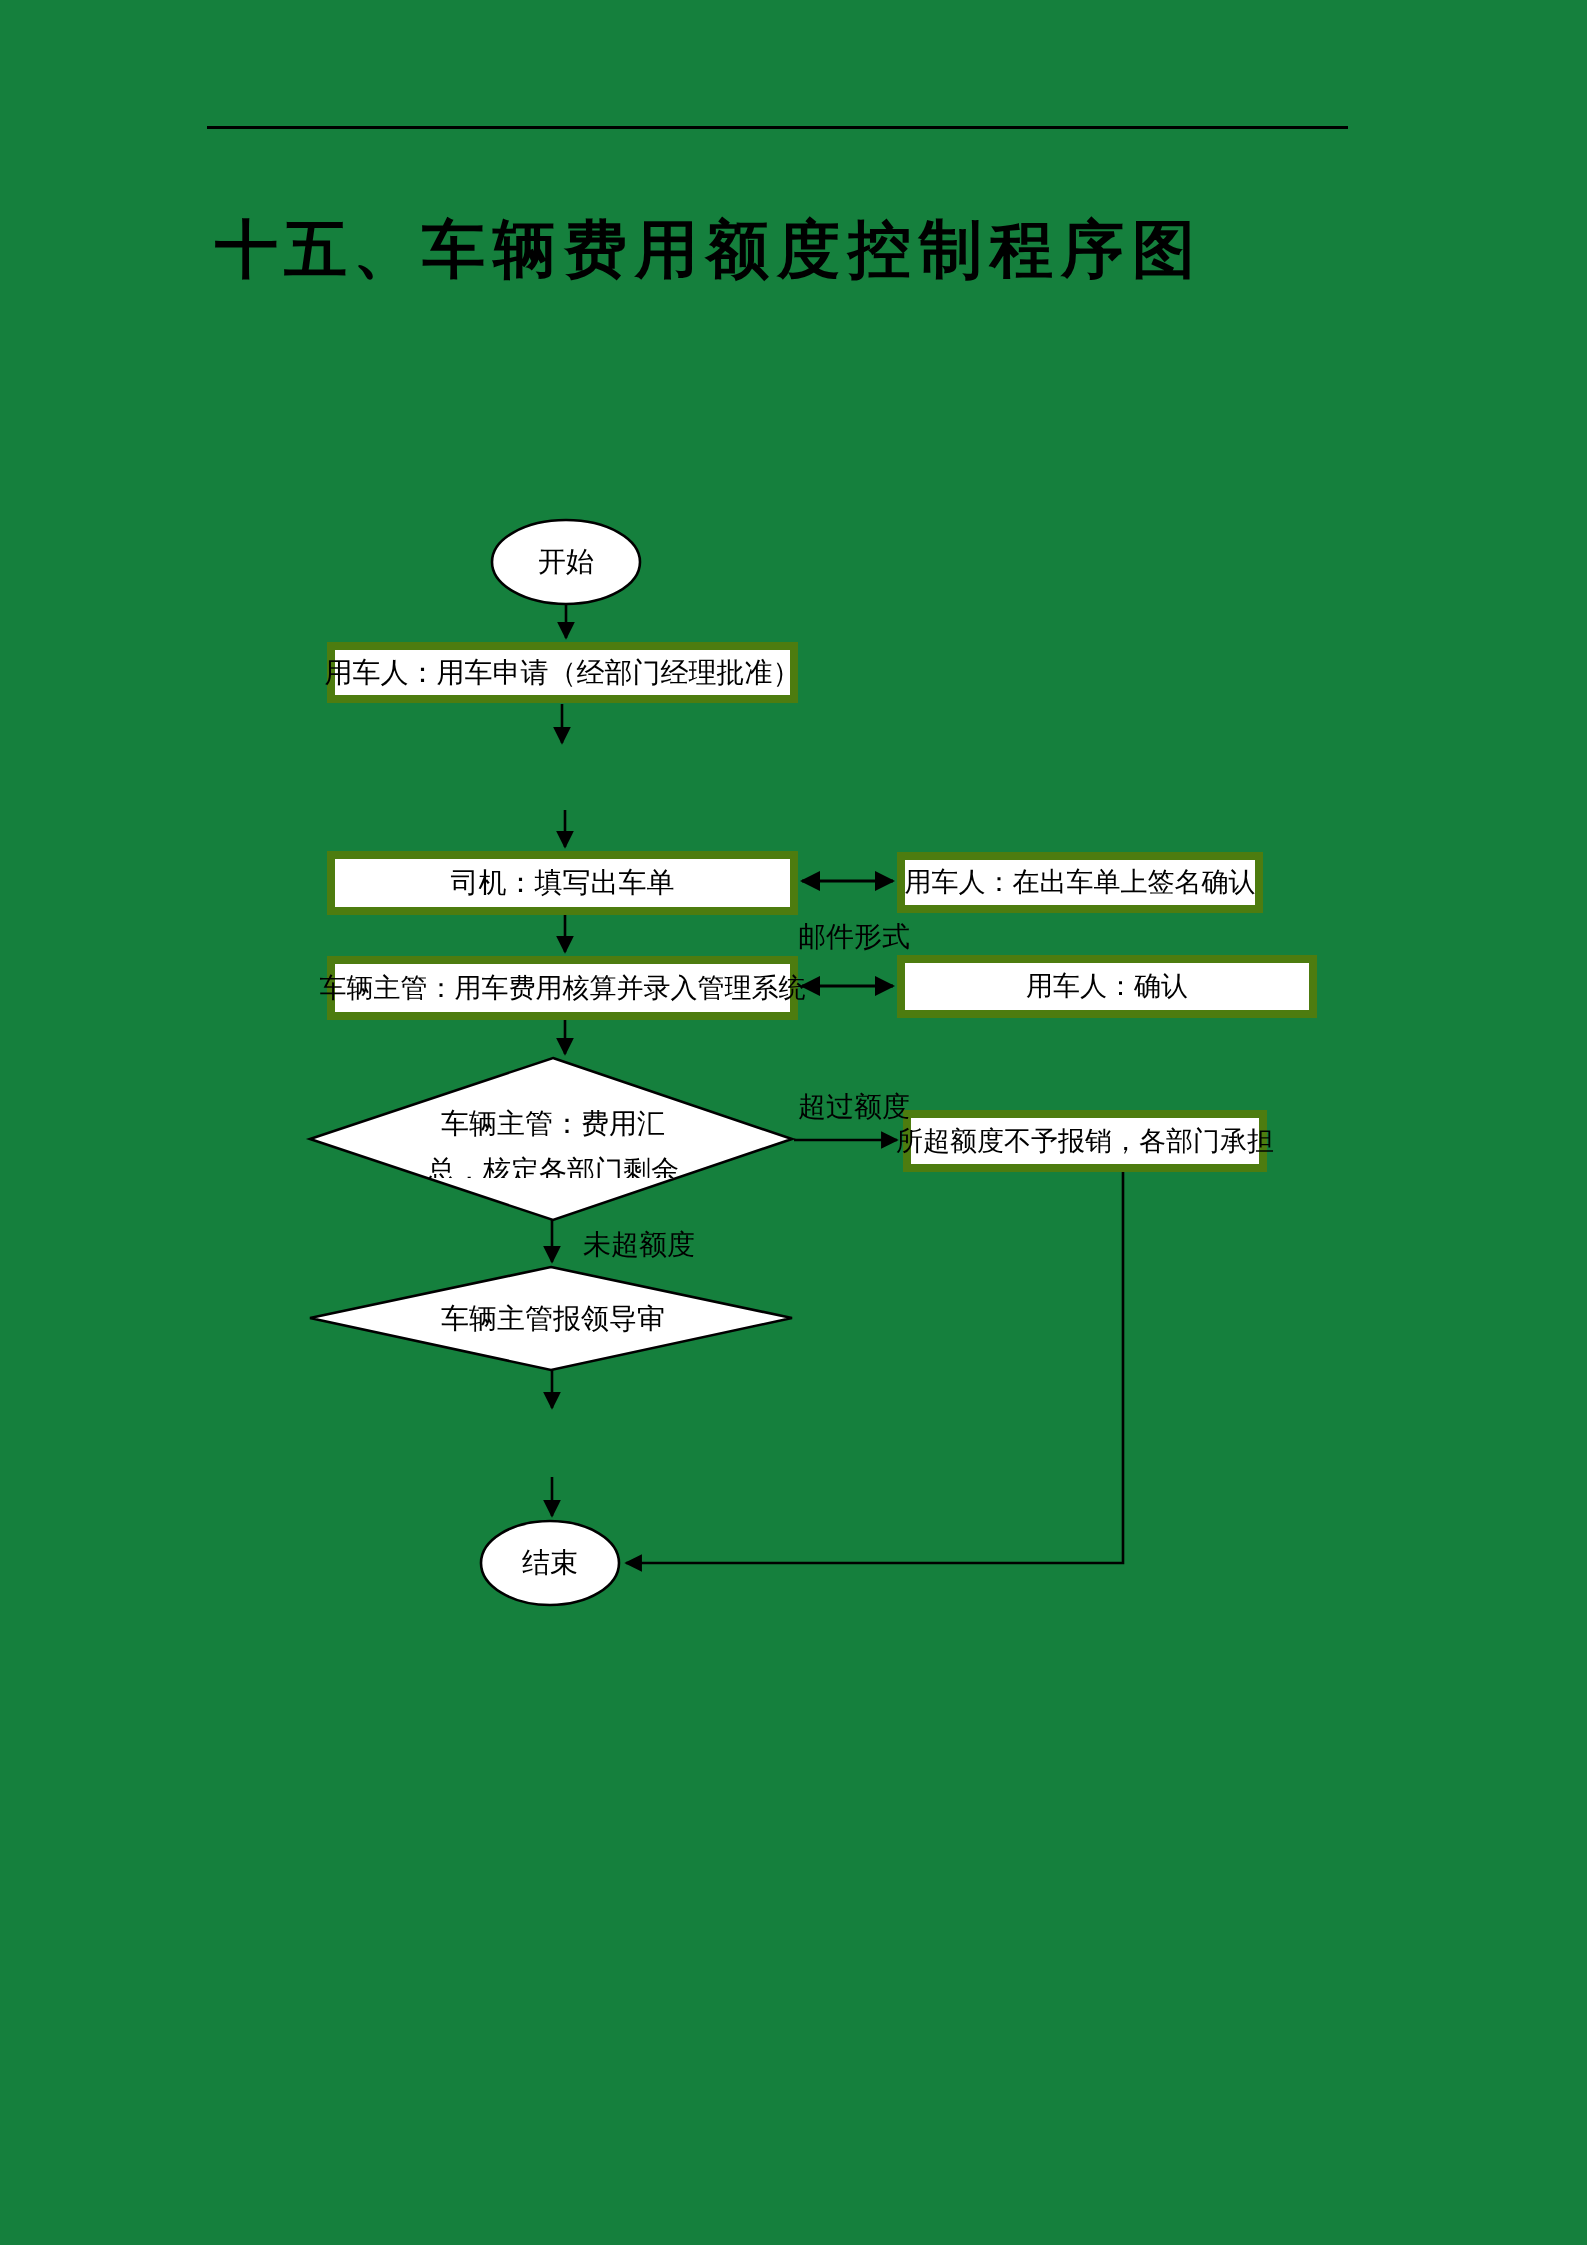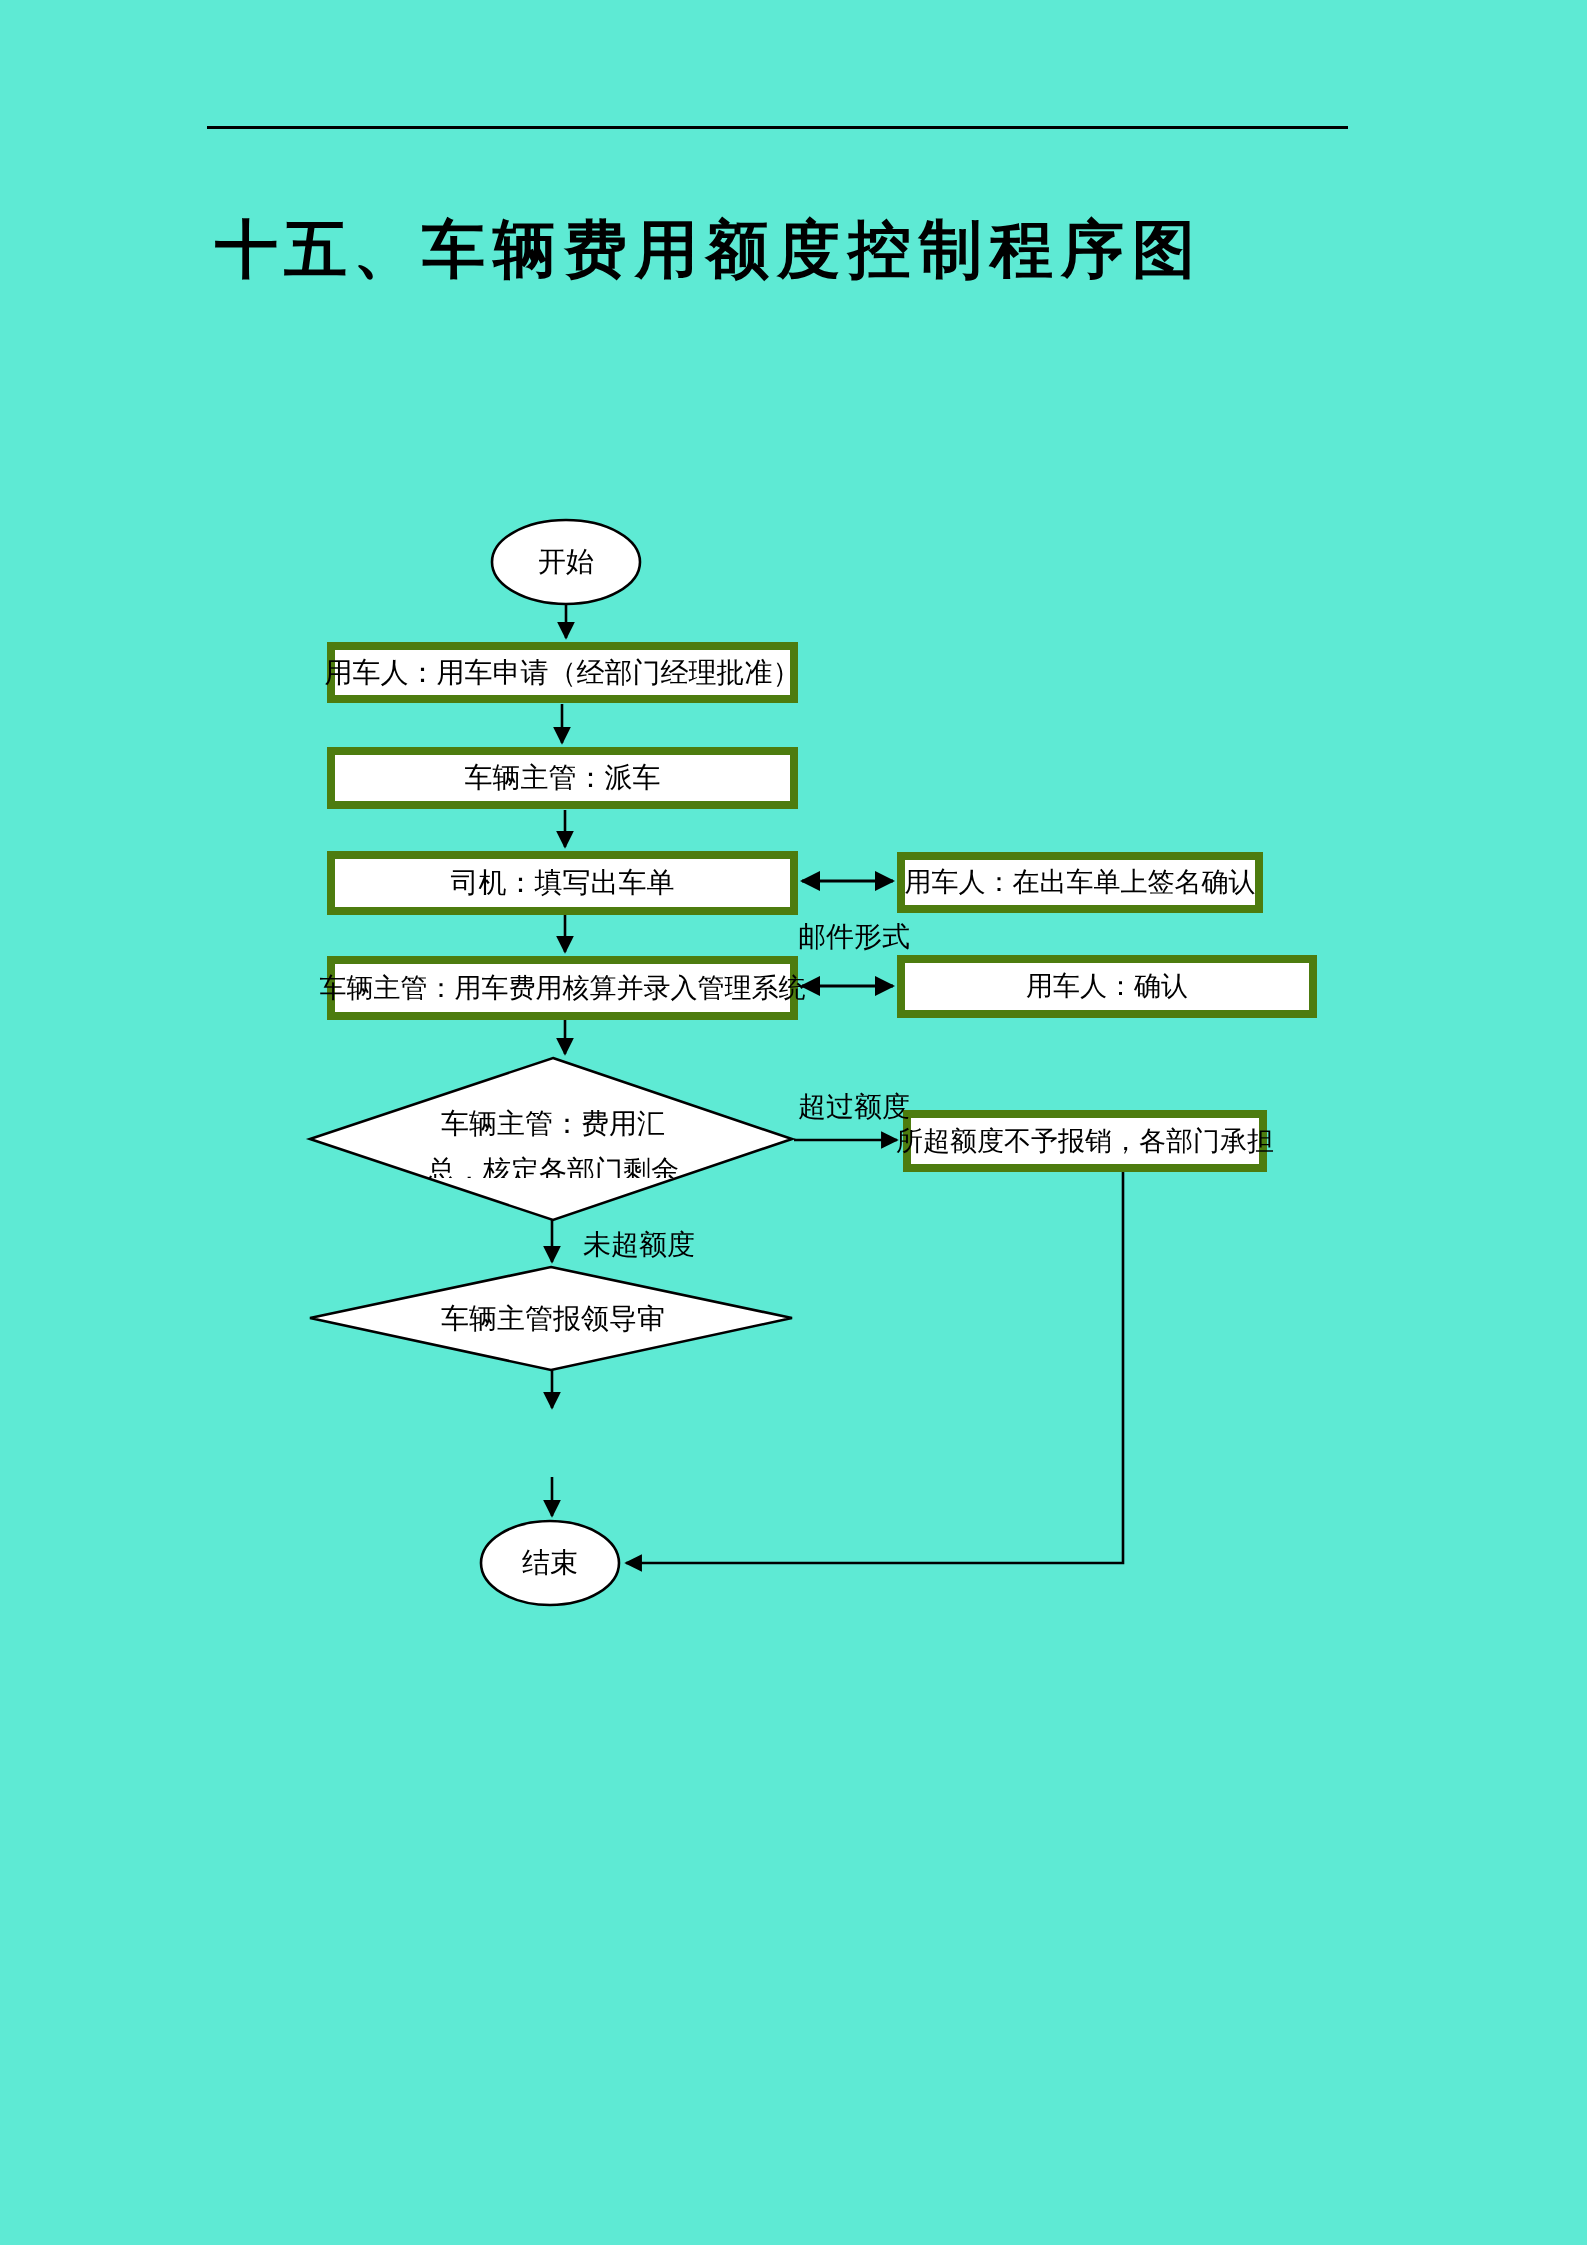--- a/index.html
+++ b/index.html
@@ -1,19 +1,19 @@
 <!DOCTYPE html>
 <html><head>
 <meta charset="utf-8">
 <style>
   html,body{margin:0;padding:0;background:#888;}
   .page{
     position:relative;
     width:1587px;height:2245px;
-    background:#5eead4;
+    background:#15803d;
     overflow:hidden;
     font-family:"Liberation Serif","DejaVu Serif",serif;
     color:#000;
     text-decoration:underline;
   }
   .top-rule{
     position:absolute;left:207px;top:126px;width:1141px;height:3px;
     background:#000;
   }
   .title{
@@ -73,21 +73,20 @@
       <line x1="552" y1="1370" x2="552" y2="1408" marker-end="url(#arr)"></line>
       <line x1="552" y1="1477" x2="552" y2="1516" marker-end="url(#arr)"></line>
       <polyline points="1123,1172 1123,1563 626,1563" marker-end="url(#arr)"></polyline>
     </g>
   </svg>
 
   <div class="node plain" style="left:496px;top:544px;width:140px;height:36px;">开始</div>
   <div class="node plain" style="left:480px;top:1545px;width:140px;height:36px;">结束</div>
 
   <div class="node rect" style="left:327px;top:642px;width:471px;height:61px;">用车人：用车申请（经部门经理批准）</div>
-  <div class="node rect" style="left:327px;top:747px;width:471px;height:62px;">车辆主管：派车</div>
   <div class="node rect" style="left:327px;top:851px;width:471px;height:64px;">司机：填写出车单</div>
   <div class="node rect small" style="left:327px;top:956px;width:471px;height:64px;">车辆主管：用车费用核算并录入管理系统</div>
 
   <div class="node rect small" style="left:897px;top:852px;width:366px;height:61px;">用车人：在出车单上签名确认</div>
   <div class="node rect small" style="left:897px;top:955px;width:420px;height:63px;">用车人：确认</div>
   <div class="node rect small" style="left:903px;top:1110px;width:364px;height:62px;">所超额度不予报销，各部门承担</div>
 
   <div class="diamond-label" style="left:413px;top:1100px;width:280px;height:78px;">
     <div>车辆主管：费用汇</div>
     <div>总，核定各部门剩余</div>

